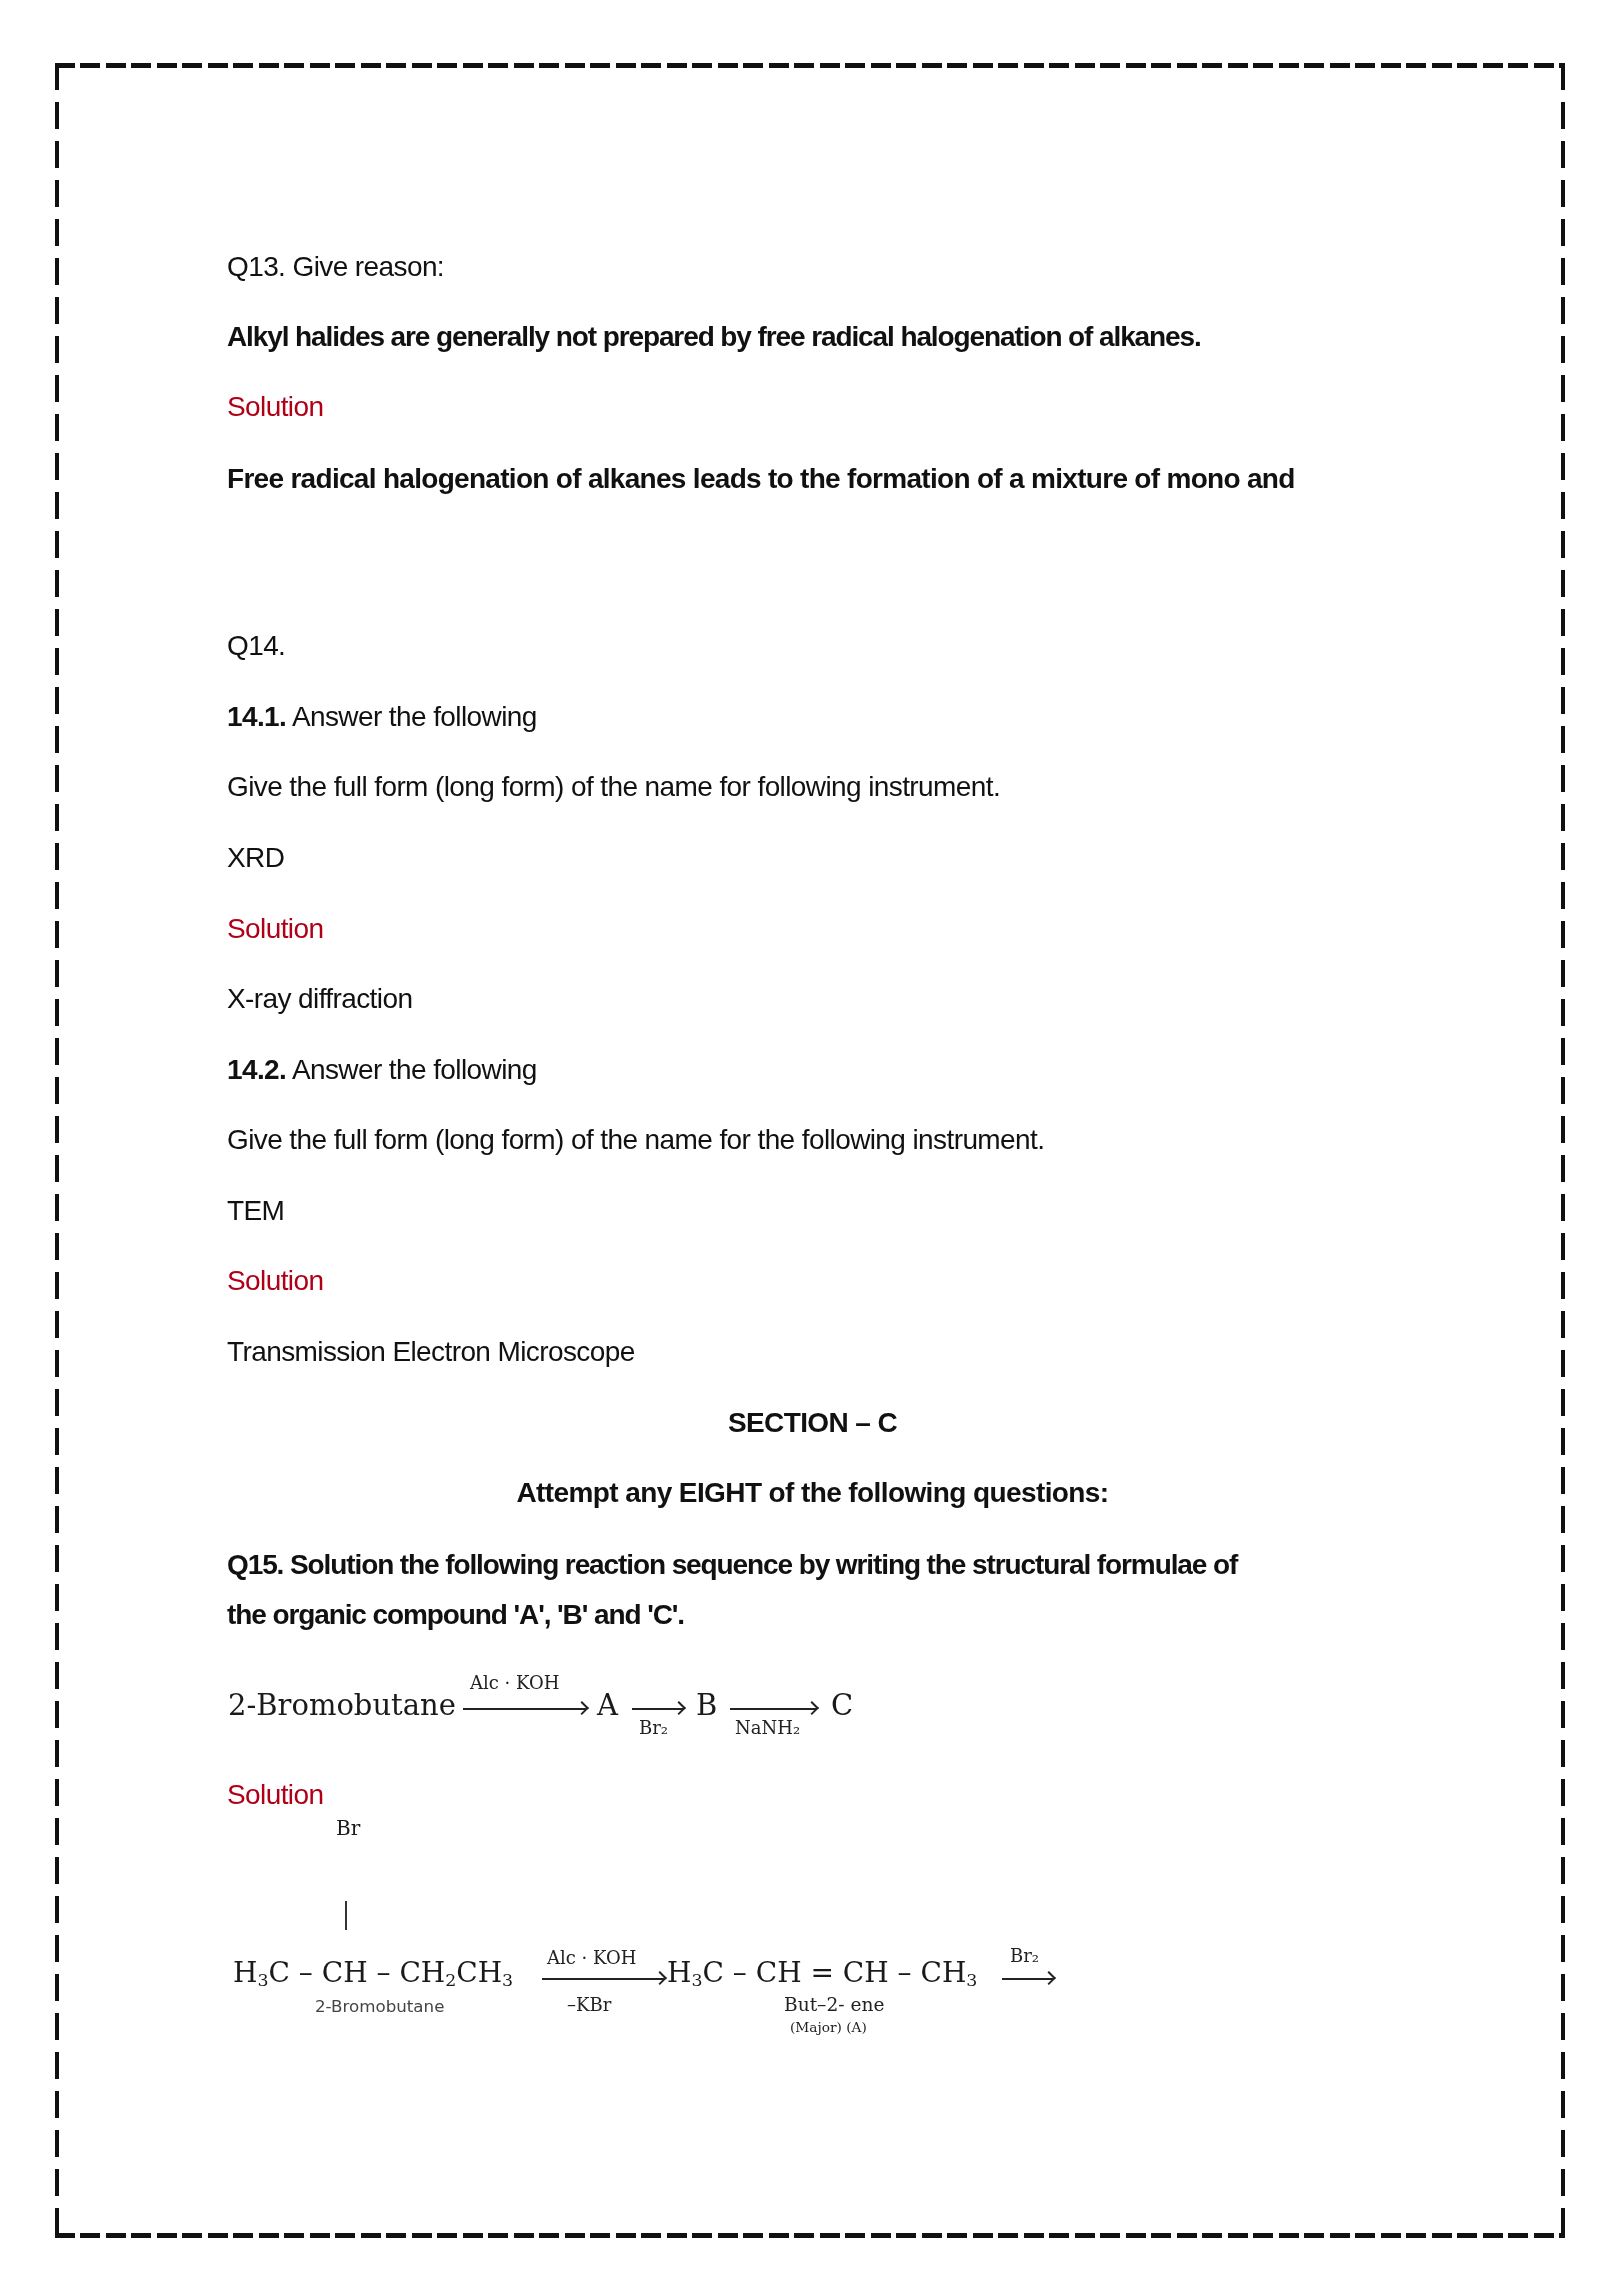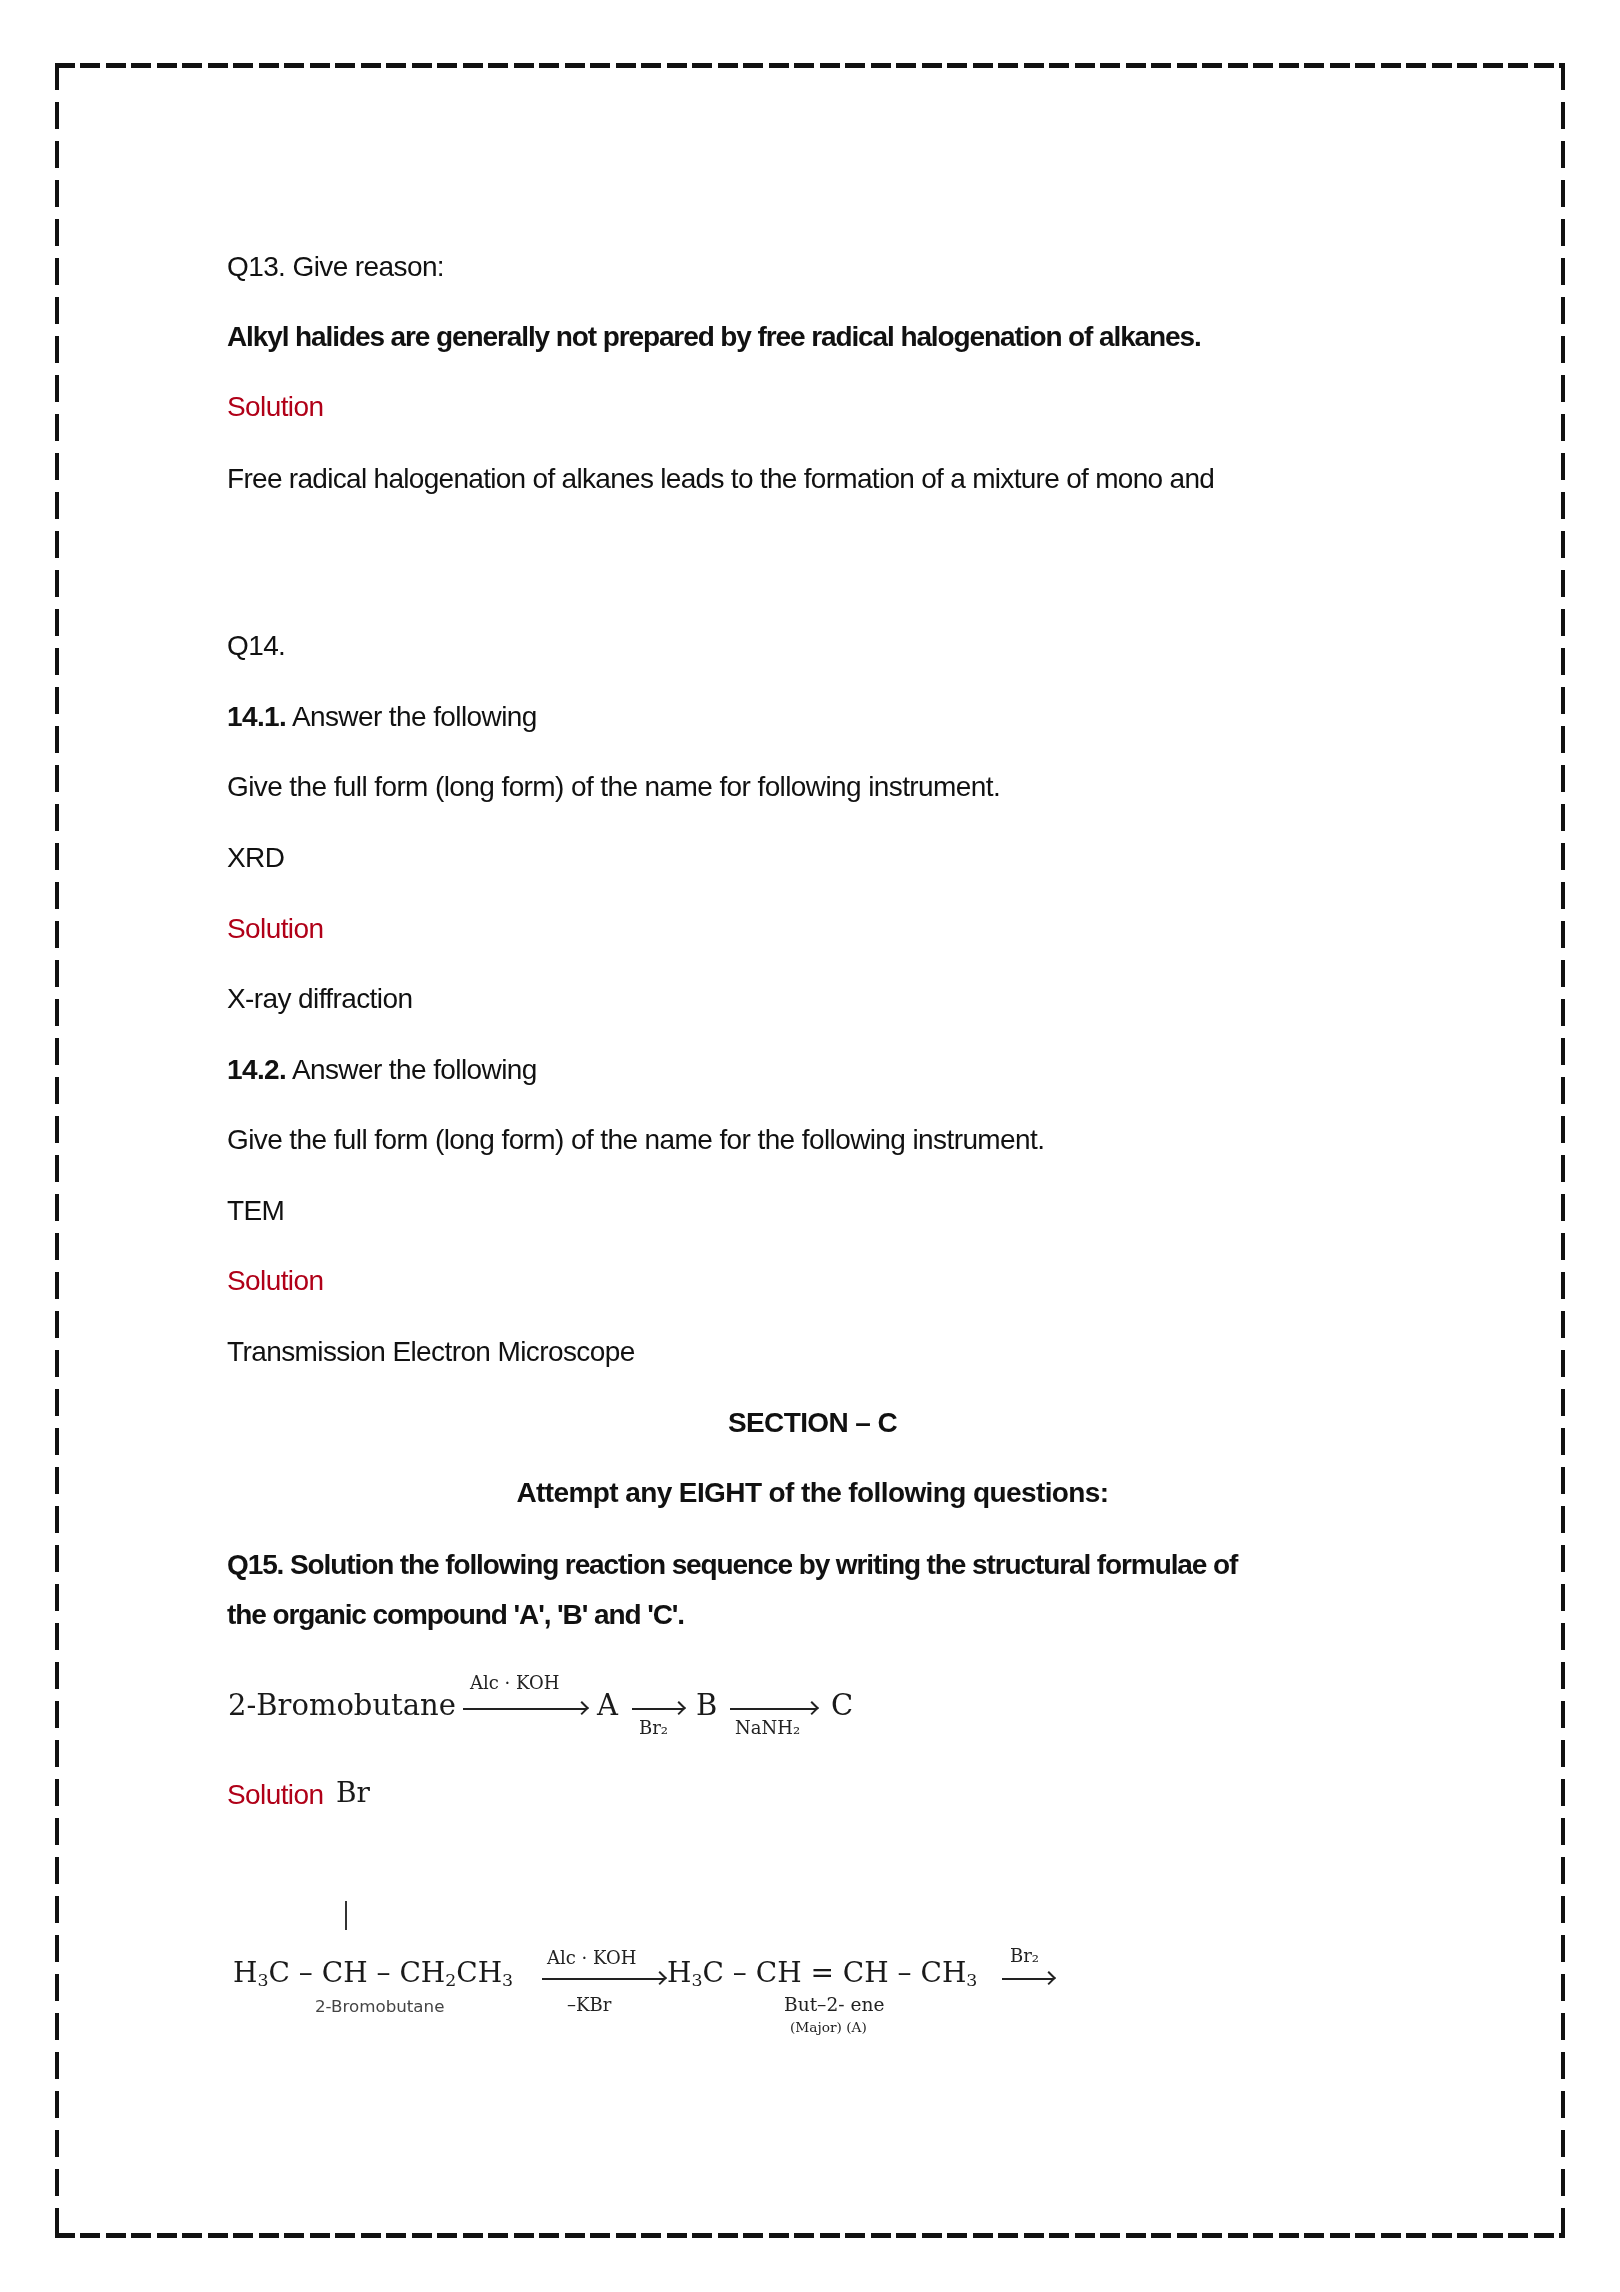--- a/index.html
+++ b/index.html
@@ -60,20 +60,21 @@
       width: 1171px;
       text-align: center;
     }
     .para {
       position: absolute;
       left: 0;
       width: 1176px;
       font-size: 28px;
       line-height: 50px;
       letter-spacing: -0.7px;
+      font-weight: bold;
     }
     .num { font-weight: bold; }
 
     
     .chem {
       position: absolute;
       font-family: "DejaVu Serif", "Liberation Serif", serif;
       color: #1a1a1a;
       white-space: nowrap;
     }
@@ -173,21 +174,21 @@
   <div class="small-label" style="left:639px; top:1717px;">Br₂</div>
   <div class="chem" style="left:696px; top:1688px; font-size:29px;">B</div>
   <div class="arrow" style="left:730px; top:1708px; width:86px;"></div>
   <div class="small-label" style="left:735px; top:1717px;">NaNH₂</div>
   <div class="chem" style="left:831px; top:1688px; font-size:29px;">C</div>
 </div>
 
 <div class="line red" style="position:absolute; left:227px; top:1779px; font-size:28px; letter-spacing:-0.6px; font-family:'Liberation Sans', sans-serif;">Solution</div>
 
 <div>
-  <div class="chem" style="left:336px; top:1776px; font-size:28px;">Br</div>
+  <div class="chem" style="left:336px; top:1816px; font-size:20px;">Br</div>
   <div class="bond-v" style="left:345px; top:1901px; height:29px;"></div>
 
   <div class="chem" style="left:233px; top:1956px; font-size:28px;">
     <span>H<sub>3</sub>C</span>
     <span>–</span>
     <span>CH</span>
     <span>–</span>
     <span>CH<sub>2</sub>CH<sub>3</sub></span>
   </div>
   <div class="caption-sans" style="left:315px; top:1996px;">2-Bromobutane</div>

